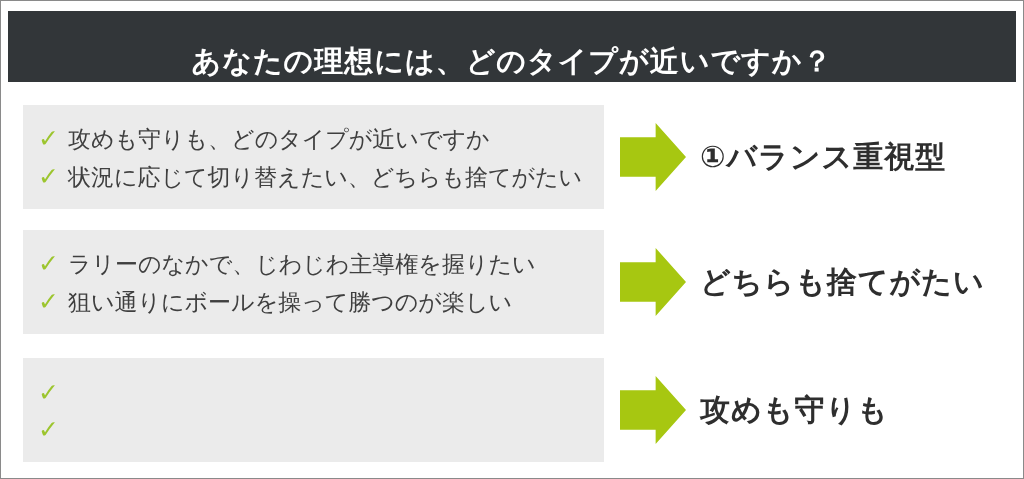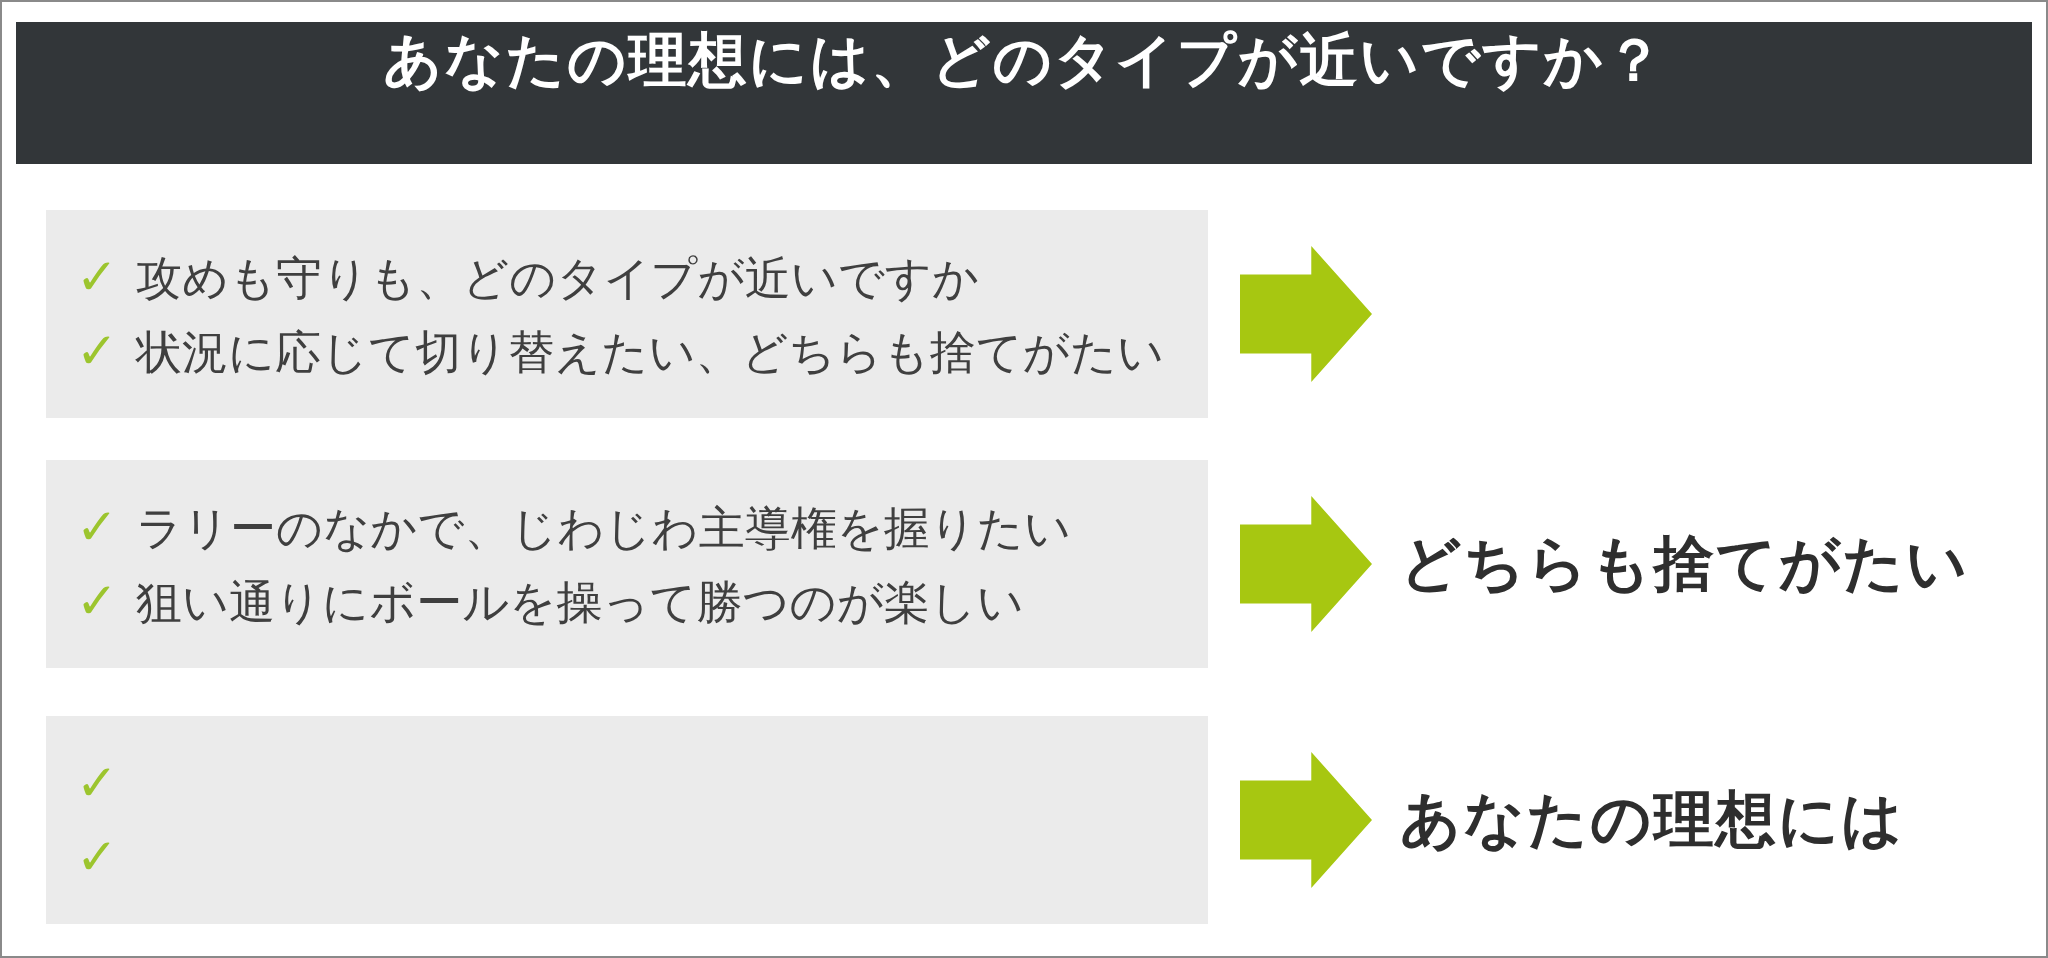--- a/index.html
+++ b/index.html
@@ -20,21 +20,21 @@
   .canvas {
     position: relative;
     width: 1024px; height: 479px;
     background: #ffffff;
     border: 1px solid var(--border-gray);
   }
   .header {
     position: absolute;
     left: 7px; right: 7px; top: 10px; height: 71px;
     background: var(--header-bg);
-    display: flex; align-items: flex-start; justify-content: center;
+    display: flex; align-items: flex-end; justify-content: center;
   }
   .header-title {
     color: #ffffff;
     font-size: 29px;
     font-weight: 700;
     letter-spacing: 1px;
     white-space: nowrap;
   }
   .row {
     position: absolute;
@@ -96,20 +96,21 @@
       <div class="criteria-item">
         <span class="check-icon">✓</span>
         <span>攻めも守りも、どのタイプが近いですか</span>
       </div>
       <div class="criteria-item">
         <span class="check-icon">✓</span>
         <span>状況に応じて切り替えたい、どちらも捨てがたい</span>
       </div>
     </div>
     <div class="arrow-icon"></div>
+    <div class="type-label">①バランス重視型</div>
   </div>
 
   <div class="row row-2">
     <div class="criteria-panel">
       <div class="criteria-item">
         <span class="check-icon">✓</span>
         <span>ラリーのなかで、じわじわ主導権を握りたい</span>
       </div>
       <div class="criteria-item">
         <span class="check-icon">✓</span>
@@ -123,16 +124,16 @@
   <div class="row row-3">
     <div class="criteria-panel">
       <div class="criteria-item">
         <span class="check-icon">✓</span>
       </div>
       <div class="criteria-item">
         <span class="check-icon">✓</span>
       </div>
     </div>
     <div class="arrow-icon"></div>
-    <div class="type-label">あなたの理想には</div>
+    <div class="type-label">攻めも守りも</div>
   </div>
 
 </div>
 
 </body></html>

